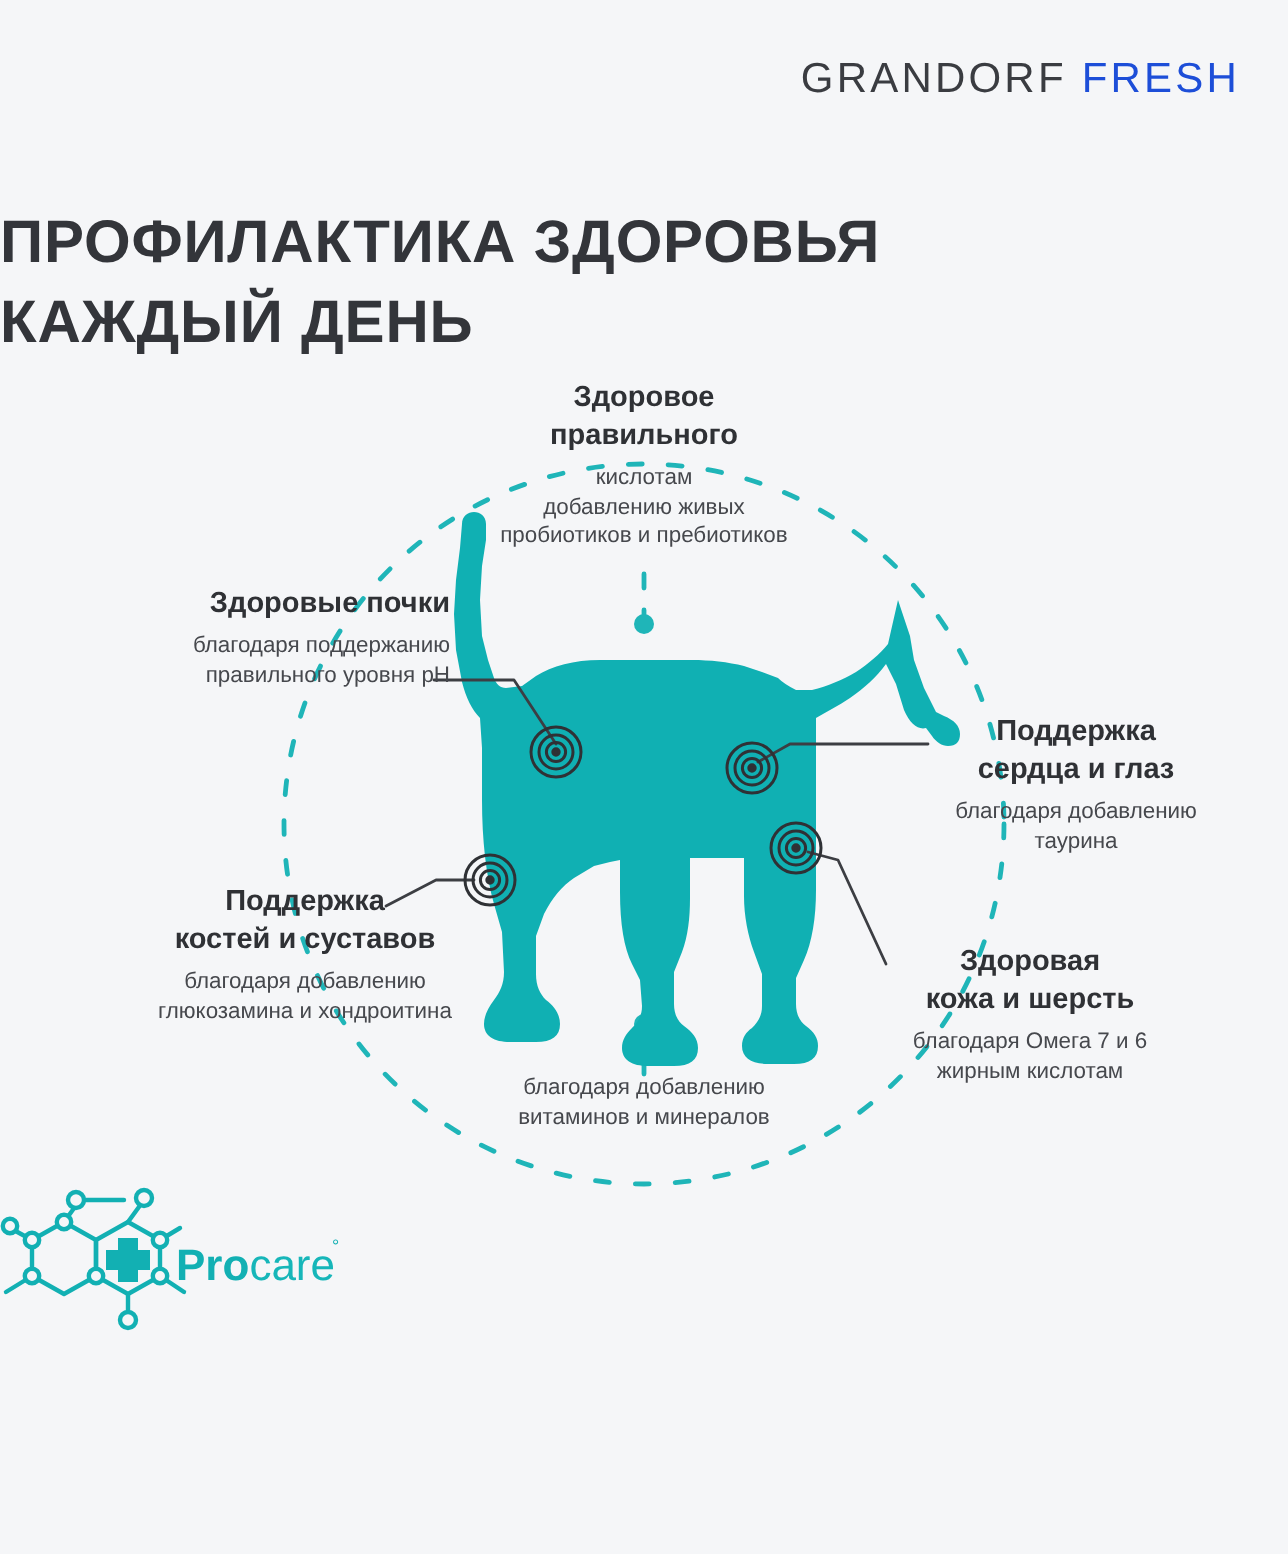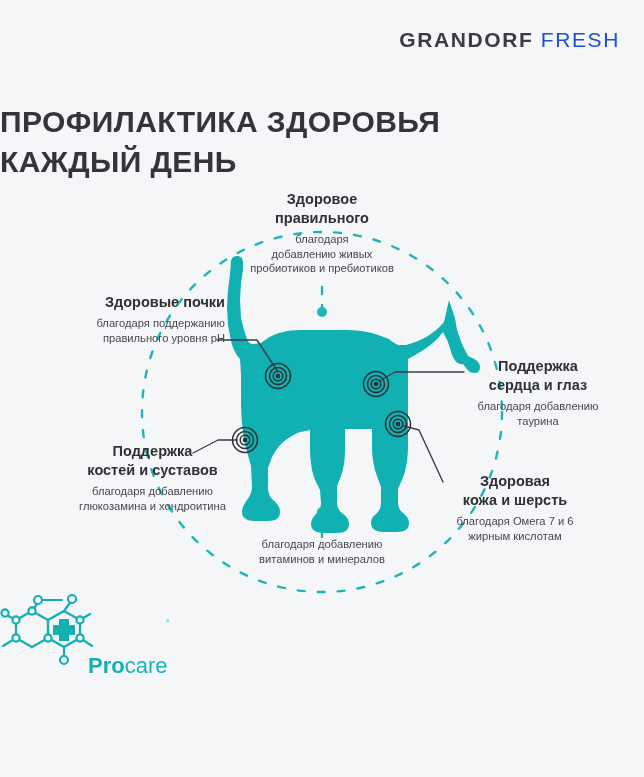--- a/index.html
+++ b/index.html
@@ -12,21 +12,21 @@
     position:relative;
   }
   #canvas{position:absolute;inset:0;width:644px;height:777px;}
 
   
   .brand{
     position:absolute; top:28px; right:24px;
     font-size:21px; letter-spacing:1.6px; color:#3a3c41;
     white-space:nowrap;
   }
-  .brand .b-bold{font-weight:700;}
+  .brand .b-bold{font-weight:400;}
   .brand .b-light{font-weight:400;color:#1d4ed8;}
 
   
   .title{
     position:absolute; top:82px; left:0; width:644px;
     text-align:left;
     font-size:30px; font-weight:700; letter-spacing:0.4px;
     line-height:1.33; color:#33353a;
   }
 
@@ -47,21 +47,21 @@
   #callout-kidneys { top:293px; left:40px;  width:185px; }
   #callout-heart   { top:357px; left:443px; width:190px; }
   #callout-skin    { top:472px; left:415px; width:200px; }
   #callout-immunity{ top:533px; left:222px; width:200px; }
   #callout-bones   { top:442px; left:50px;  width:205px; }
 
   
   #procare{position:absolute;left:14px;top:604px;width:180px;height:62px;}
   #procare .word{
     position:absolute;left:74px;top:16px;
-    font-size:22px;font-weight:700;color:#12b0b3;letter-spacing:0px;margin-top:33px;
+    font-size:22px;font-weight:700;color:#12b0b3;letter-spacing:0px;
   }
   #procare .word .soft{font-weight:400;color:#16b6b9;}
   #procare .reg{
     position:absolute;left:152px;top:14px;
     font-size:9px;color:#12b0b3;
   }
 </style>
 </head>
 <body>
 
@@ -257,21 +257,21 @@
 </div>
 
 <h1 class="title">
   <span>ПРОФИЛАКТИКА ЗДОРОВЬЯ</span><br>
   <span>КАЖДЫЙ ДЕНЬ</span>
 </h1>
 
 <div class="callout c-center" id="callout-digestion">
   <div class="c-head">Здоровое
 правильного</div>
-  <div class="c-sub">благодаря
+  <div class="c-sub">кислотам
 добавлению живых
 пробиотиков и пребиотиков</div>
 </div>
 
 <div class="callout c-right" id="callout-kidneys">
   <div class="c-head">Здоровые почки</div>
   <div class="c-sub">благодаря поддержанию
 правильного уровня pH</div>
 </div>
 

